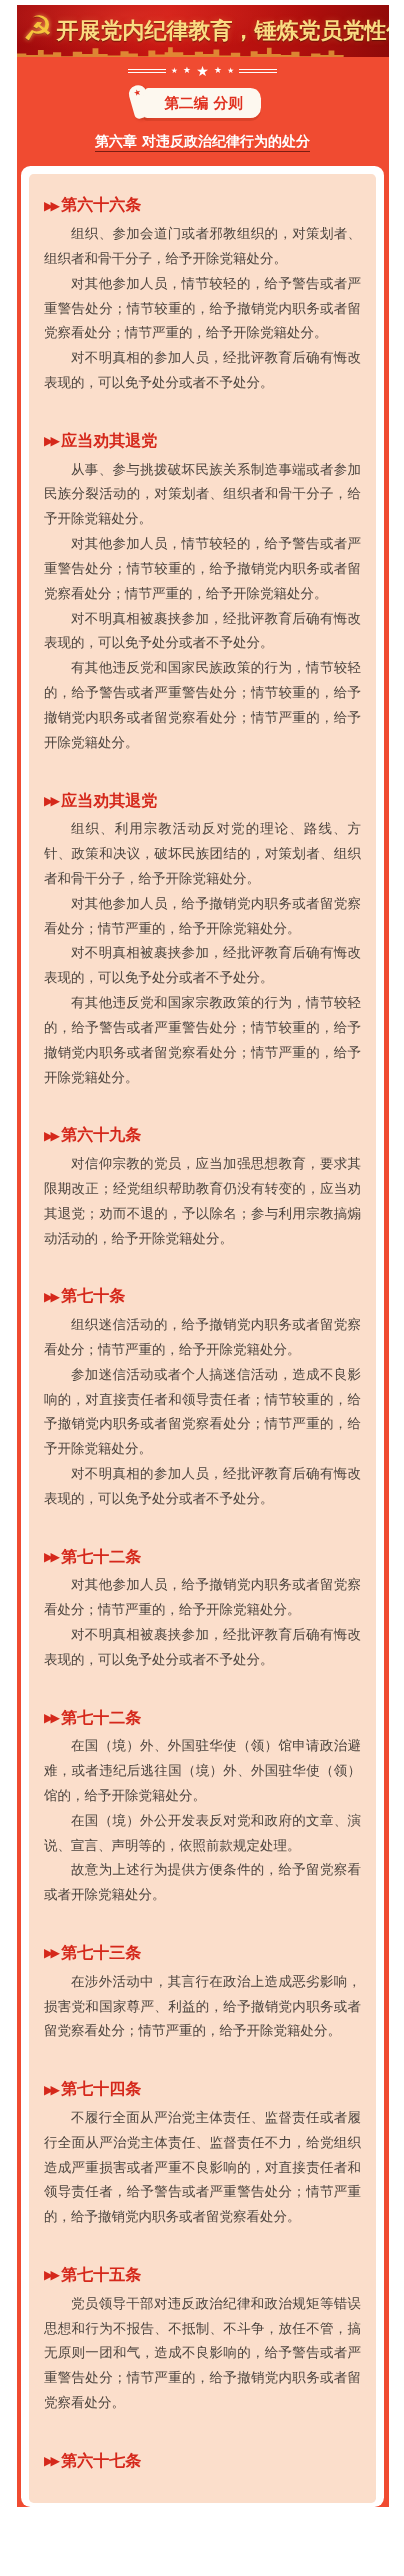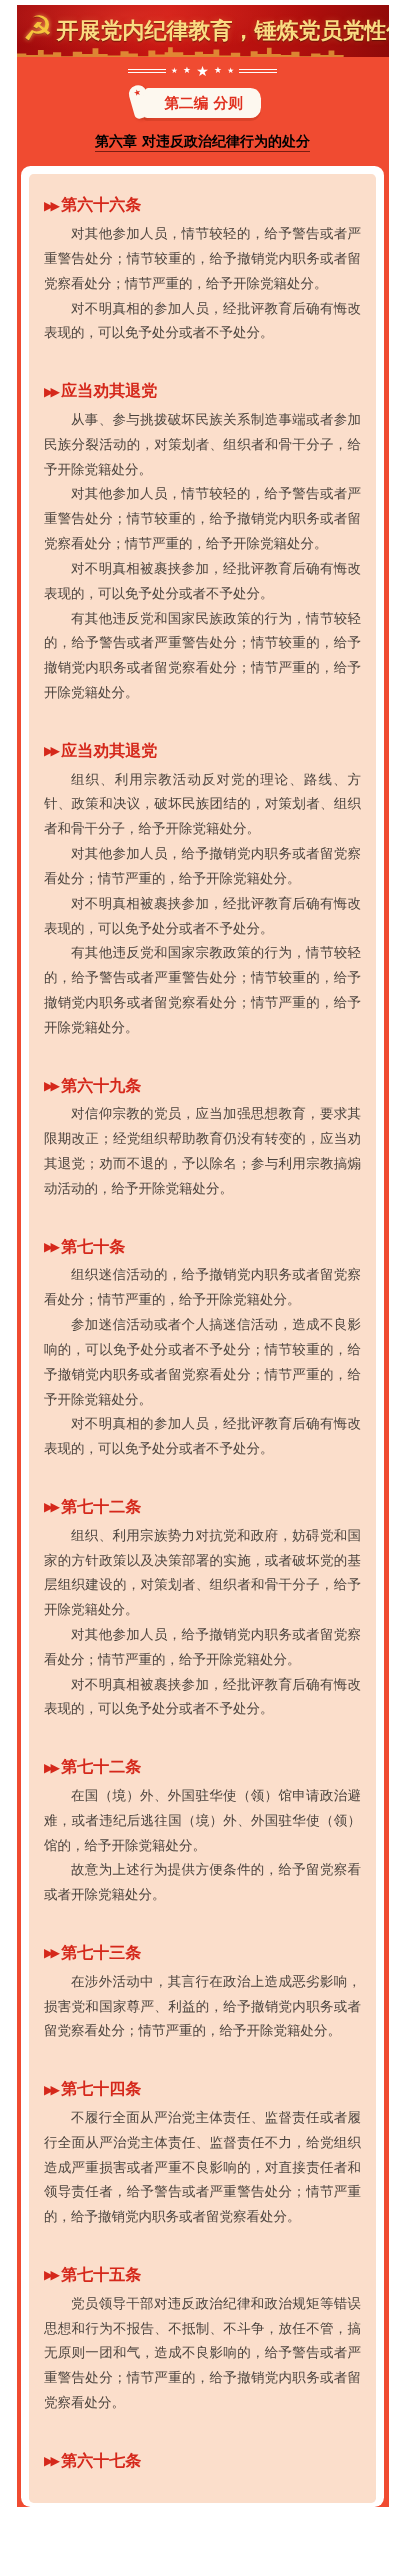--- a/index.html
+++ b/index.html
@@ -33,21 +33,21 @@
   .badge{position:relative;}
   .badge-ribbon{position:absolute;left:-13px;top:-9.4px;width:17.6px;height:33px;background:#fdf8ef;
           border-radius:8.8px 8.8px 2.9px 4.7px;transform:rotate(-16deg);
           box-shadow:1.2px 1.8px 2.9px rgba(120,20,5,.25);display:flex;justify-content:center;}
   .badge-ribbon .rstar{color:#e0301f;font-size:8.2px;margin-top:2.3px;}
   .badge-body{position:relative;background:#fdf8ef;color:#e0301f;font-weight:bold;font-size:14.7px;
           padding:6.4px 17.6px 7px 20px;border-radius:4.7px 10.6px 10.6px 3.5px;transform:rotate(-1.5deg);
           box-shadow:0 2.9px 0 rgba(130,25,8,.18);}
 
   
-  .chapter{margin:20px 0 0;text-align:center;font-size:14px;font-weight:bold;color:#000000;}
+  .chapter{margin:20px 0 0;text-align:center;font-size:14px;font-weight:bold;color:#ffffff;}
   .chapter span{border-bottom:1.8px solid #7b1d12;padding-bottom:2.3px;}
 
   
   .card{margin:15.2px 4.7px 0;background:#ffffff;border-radius:9.4px;padding:8.2px 7.6px 4.7px;position:relative;}
   .card-inner{background:#fbdecb;border-radius:4.7px;padding:21px 15.2px 26px;}
 
   
   .article + .article{margin-top:36px;}
   .art-head{margin:0 0 4.7px;font-size:16px;font-weight:bold;color:#d5281b;display:flex;align-items:center;}
   .arrows{font-size:12.3px;letter-spacing:-2.9px;margin-right:4.1px;line-height:1;}
@@ -92,20 +92,21 @@
         <span>第六章 对违反政治纪律行为的处分</span>
       </h2>
 
       <div class="card">
         <div class="card-inner">
             <section class="article">
               <h3 class="art-head">
                 <span class="arrows">▶▶</span>
                 <span>第六十六条</span>
               </h3>
+              <p class="art-para">组织、参加会道门或者邪教组织的，对策划者、组织者和骨干分子，给予开除党籍处分。</p>
               <p class="art-para">对其他参加人员，情节较轻的，给予警告或者严重警告处分；情节较重的，给予撤销党内职务或者留党察看处分；情节严重的，给予开除党籍处分。</p>
               <p class="art-para">对不明真相的参加人员，经批评教育后确有悔改表现的，可以免予处分或者不予处分。</p>
             </section>
             <section class="article">
               <h3 class="art-head">
                 <span class="arrows">▶▶</span>
                 <span>应当劝其退党</span>
               </h3>
               <p class="art-para">从事、参与挑拨破坏民族关系制造事端或者参加民族分裂活动的，对策划者、组织者和骨干分子，给予开除党籍处分。</p>
               <p class="art-para">对其他参加人员，情节较轻的，给予警告或者严重警告处分；情节较重的，给予撤销党内职务或者留党察看处分；情节严重的，给予开除党籍处分。</p>
@@ -128,38 +129,38 @@
                 <span>第六十九条</span>
               </h3>
               <p class="art-para">对信仰宗教的党员，应当加强思想教育，要求其限期改正；经党组织帮助教育仍没有转变的，应当劝其退党；劝而不退的，予以除名；参与利用宗教搞煽动活动的，给予开除党籍处分。</p>
             </section>
             <section class="article">
               <h3 class="art-head">
                 <span class="arrows">▶▶</span>
                 <span>第七十条</span>
               </h3>
               <p class="art-para">组织迷信活动的，给予撤销党内职务或者留党察看处分；情节严重的，给予开除党籍处分。</p>
-              <p class="art-para">参加迷信活动或者个人搞迷信活动，造成不良影响的，可以免予处分或者不予处分；情节较重的，给予撤销党内职务或者留党察看处分；情节严重的，给予开除党籍处分。</p>
+              <p class="art-para">参加迷信活动或者个人搞迷信活动，造成不良影响的，对直接责任者和领导责任者；情节较重的，给予撤销党内职务或者留党察看处分；情节严重的，给予开除党籍处分。</p>
               <p class="art-para">对不明真相的参加人员，经批评教育后确有悔改表现的，可以免予处分或者不予处分。</p>
             </section>
             <section class="article">
               <h3 class="art-head">
                 <span class="arrows">▶▶</span>
                 <span>第七十二条</span>
               </h3>
-              <p class="art-para">组织、利用宗族势力对抗党和政府，妨碍党和国家的方针政策以及决策部署的实施，或者破坏党的基层组织建设的，对策划者、组织者和骨干分子，给予开除党籍处分。</p>
               <p class="art-para">对其他参加人员，给予撤销党内职务或者留党察看处分；情节严重的，给予开除党籍处分。</p>
               <p class="art-para">对不明真相被裹挟参加，经批评教育后确有悔改表现的，可以免予处分或者不予处分。</p>
             </section>
             <section class="article">
               <h3 class="art-head">
                 <span class="arrows">▶▶</span>
                 <span>第七十二条</span>
               </h3>
               <p class="art-para">在国（境）外、外国驻华使（领）馆申请政治避难，或者违纪后逃往国（境）外、外国驻华使（领）馆的，给予开除党籍处分。</p>
+              <p class="art-para">在国（境）外公开发表反对党和政府的文章、演说、宣言、声明等的，依照前款规定处理。</p>
               <p class="art-para">故意为上述行为提供方便条件的，给予留党察看或者开除党籍处分。</p>
             </section>
             <section class="article">
               <h3 class="art-head">
                 <span class="arrows">▶▶</span>
                 <span>第七十三条</span>
               </h3>
               <p class="art-para">在涉外活动中，其言行在政治上造成恶劣影响，损害党和国家尊严、利益的，给予撤销党内职务或者留党察看处分；情节严重的，给予开除党籍处分。</p>
             </section>
             <section class="article">

